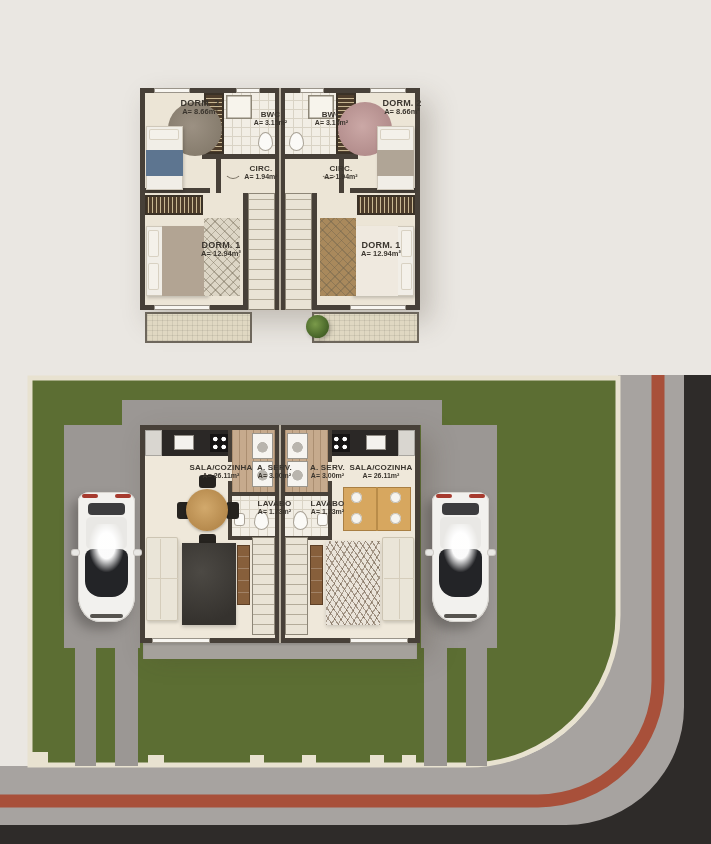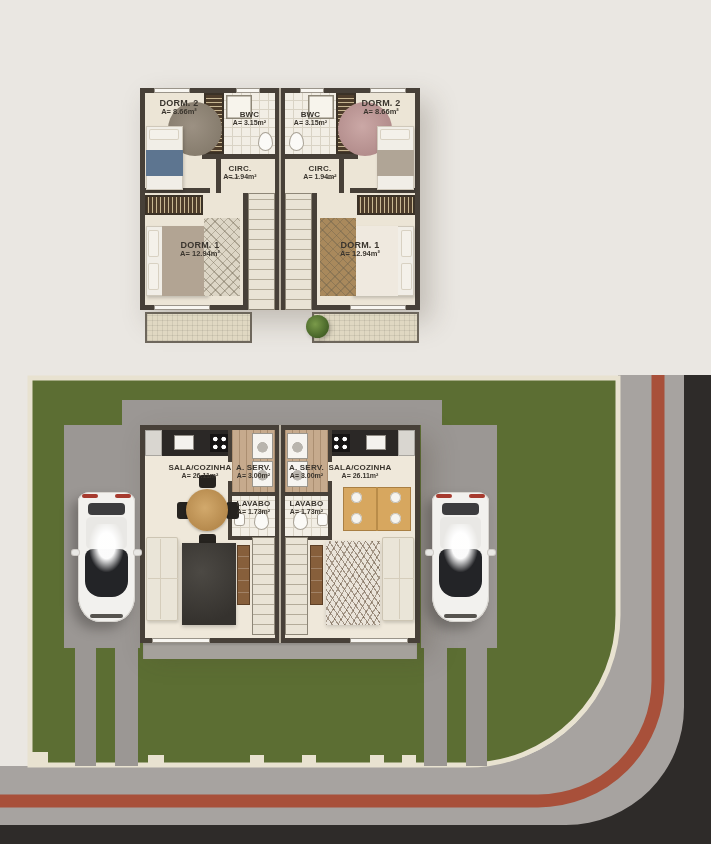--- a/index.html
+++ b/index.html
@@ -56,21 +56,21 @@
   .tvstand{position:absolute;background:#875f3b;box-shadow:inset 0 0 0 1px #5d3f25;
         background-image:repeating-linear-gradient(0deg,rgba(255,255,255,.22) 0 1px,transparent 1px 12px);}
   .chair-dark{position:absolute;background:#26231f;border-radius:3px;}
   .plate{position:absolute;background:#f6f4ef;border-radius:50%;box-shadow:inset 0 0 0 1px #c4bfb4;}
   .arc{position:absolute;border:1.5px solid transparent;border-bottom-color:#7a7264;border-radius:50%;}
   .terrace{position:absolute;background:#a5a19b;box-shadow:inset 0 2px 2px rgba(0,0,0,.12);}
   .plant{position:absolute;border-radius:50%;
         background:radial-gradient(circle at 40% 40%,#7a9a4a,#4c6a2c 60%,#3c5522 85%);
         box-shadow:2px 2px 4px rgba(0,0,0,.25);}
   
-  .rlabel{position:absolute;text-align:center;color:#3a352e;font-weight:bold;line-height:1.15;pointer-events:none;}
+  .rlabel{position:absolute;text-align:center;color:#3a352e;font-weight:bold;line-height:1.15;pointer-events:none;padding-left:21px;}
   .rname{font-size:9px;letter-spacing:.2px;white-space:nowrap;}
   .rarea{font-size:7.5px;white-space:nowrap;}
   .rlabel.small .rname{font-size:8px;}
   .rlabel.small .rarea{font-size:7px;}
   
   .car{position:absolute;width:57px;height:130px;}
   .car .body{position:absolute;left:0;top:0;right:0;bottom:0;background:#f2f1ee;
         border-radius:12px 12px 22px 22px/9px 9px 26px 26px;
         box-shadow:-6px 7px 12px rgba(40,38,34,.35), inset 0 0 0 1px #d7d4cf;}
   .car .tail{position:absolute;top:2px;height:4px;width:16px;background:#a63a2e;border-radius:2px;}

